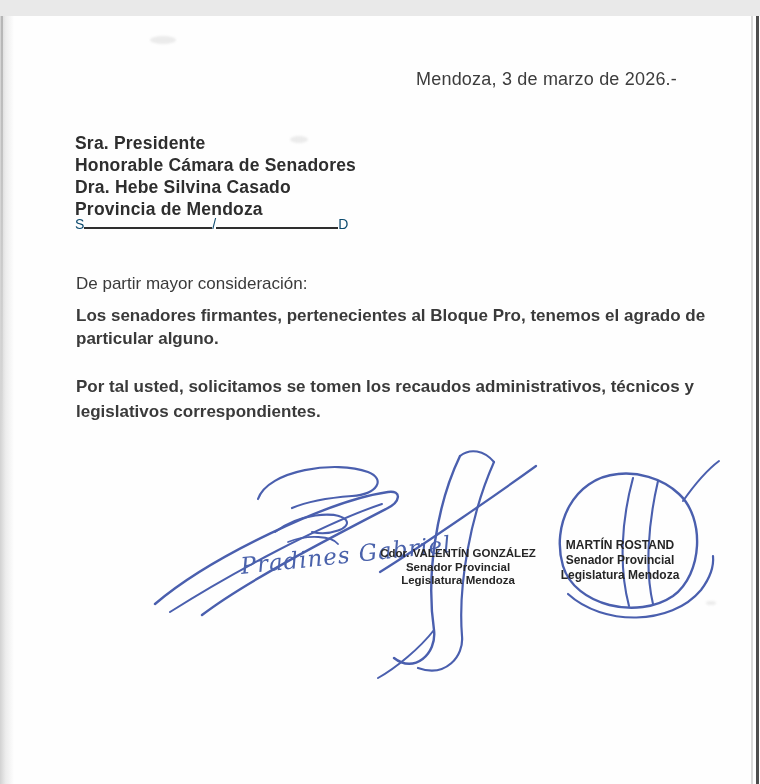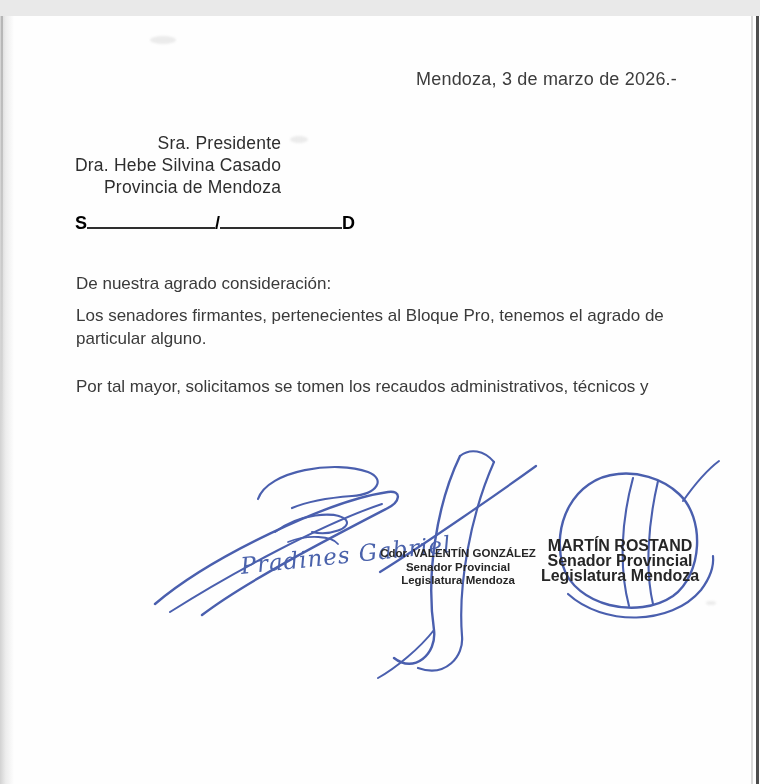--- a/index.html
+++ b/index.html
@@ -13,78 +13,80 @@
     background:linear-gradient(90deg,#d2d2d2 0%,#ececec 40%,rgba(255,255,255,0) 100%);}
   .edge-left-line{position:absolute;left:1px;top:0;width:2px;height:420px;
     background:linear-gradient(180deg,#b5b5b5,rgba(200,200,200,0));}
   .edge-right-dark{position:absolute;right:1px;top:0;width:3px;height:784px;background:#4d4d4d;}
   .edge-right-light{position:absolute;right:7px;top:0;width:2px;height:784px;background:#d9d9d9;}
   .smudge{position:absolute;border-radius:50%;background:#c9c9c9;opacity:.35;filter:blur(1px);}
 
   .date-line{position:absolute;top:53px;right:83px;font-size:18px;color:#3c3c3c;
     letter-spacing:.2px;white-space:nowrap;}
 
-  .recipient{position:absolute;left:75px;top:116px;font-weight:normal;color:#2e2e2e;
-    font-size:17.5px;line-height:22px;white-space:nowrap;letter-spacing:.2px;text-align:right;}
-  .sd-line{position:absolute;left:75px;top:197px;font-weight:bold;color:#000000;
-    font-size:18px;white-space:nowrap;}
+  .recipient{position:absolute;left:75px;top:116px;font-weight:bold;color:#2e2e2e;
+    font-size:17.5px;line-height:22px;white-space:nowrap;letter-spacing:.2px;}
+  .sd-line{position:absolute;left:75px;top:197px;font-weight:normal;color:#0c4a6e;
+    font-size:14px;white-space:nowrap;}
   .sd-rule{display:inline-block;border-bottom:2px solid #2e2e2e;height:14px;vertical-align:baseline;}
   .sd-rule.r1{width:128px;}
   .sd-rule.r2{width:122px;}
 
   .salutation{position:absolute;left:76px;top:258px;font-size:17px;color:#3a3a3a;white-space:nowrap;}
   .para{position:absolute;left:76px;font-size:17px;color:#3a3a3a;}
-  .para div{white-space:nowrap;}
+  .para div{white-space:nowrap;font-weight:bold;}
   .para.p1{top:289px;line-height:22.5px;}
   .para.p2{top:359px;line-height:24.5px;}
   .para.p3{top:409px;line-height:24.5px;}
 
   .sig-svg{position:absolute;}
   .sig-svg path{fill:none;stroke:#4a5fae;stroke-linecap:round;}
 
   .handwritten{position:absolute;left:240px;top:526px;
     font-family:"DejaVu Serif", serif;font-style:italic;
     font-size:23px;color:#4a62ab;transform:rotate(-6deg);letter-spacing:1px;white-space:nowrap;}
 
   .sig-block{position:absolute;text-align:center;font-weight:bold;color:#262626;white-space:nowrap;}
   .sig-block.mid{left:378px;top:531px;width:160px;font-size:11.5px;line-height:13.5px;}
-  .sig-block.right{left:540px;top:522px;width:160px;font-size:16px;line-height:15px;}
+  .sig-block.right{left:540px;top:522px;width:160px;font-size:12px;line-height:15px;}
 </style>
 </head>
 <body>
 
 <div class="page">
 
   <div class="edge-left"></div>
   <div class="edge-left-line"></div>
   <div class="edge-right-light"></div>
   <div class="edge-right-dark"></div>
   <div class="smudge" style="left:150px;top:20px;width:26px;height:8px;"></div>
   <div class="smudge" style="left:290px;top:120px;width:18px;height:7px;"></div>
   <div class="smudge" style="left:706px;top:585px;width:10px;height:4px;"></div>
 
   <div class="date-line">Mendoza, 3 de marzo de 2026.-</div>
 
   <div class="recipient">
     <div>Sra. Presidente</div>
+    <div>Honorable Cámara de Senadores</div>
     <div>Dra. Hebe Silvina Casado</div>
     <div>Provincia de Mendoza</div>
   </div>
 
   <div class="sd-line"><span>S</span><span class="sd-rule r1"></span><span>/</span><span class="sd-rule r2"></span><span>D</span>
   </div>
 
-  <div class="salutation">De nuestra agrado consideración:</div>
+  <div class="salutation">De partir mayor consideración:</div>
 
   <div class="para p1">
     <div>Los senadores firmantes, pertenecientes al Bloque Pro, tenemos el agrado de</div>
     <div>particular alguno.</div>
   </div>
   <div class="para p2">
-    <div>Por tal mayor, solicitamos se tomen los recaudos administrativos, técnicos y</div>
+    <div>Por tal usted, solicitamos se tomen los recaudos administrativos, técnicos y</div>
+    <div>legislativos correspondientes.</div>
   </div>
 
   <svg class="sig-svg" style="left:140px;top:436px;" width="300" height="175" viewBox="0 0 300 175">
     <path d="M15,152 C70,105 190,48 248,40 C262,38 261,50 246,57 C190,86 105,130 62,163" stroke-width="2.4"></path>
     <path d="M30,160 C90,122 182,72 242,52" stroke-width="2"></path>
     <path d="M118,47 C128,18 196,8 228,20 C246,27 238,42 212,44 C186,46 166,50 152,56" stroke-width="2.2"></path>
     <path d="M135,80 C158,62 196,58 206,68 C212,76 190,84 172,80" stroke-width="2"></path>
     <path d="M148,90 C168,82 192,84 198,92" stroke-width="1.8"></path>
   </svg>
   <div class="handwritten">Pradines Gabriel</div>

